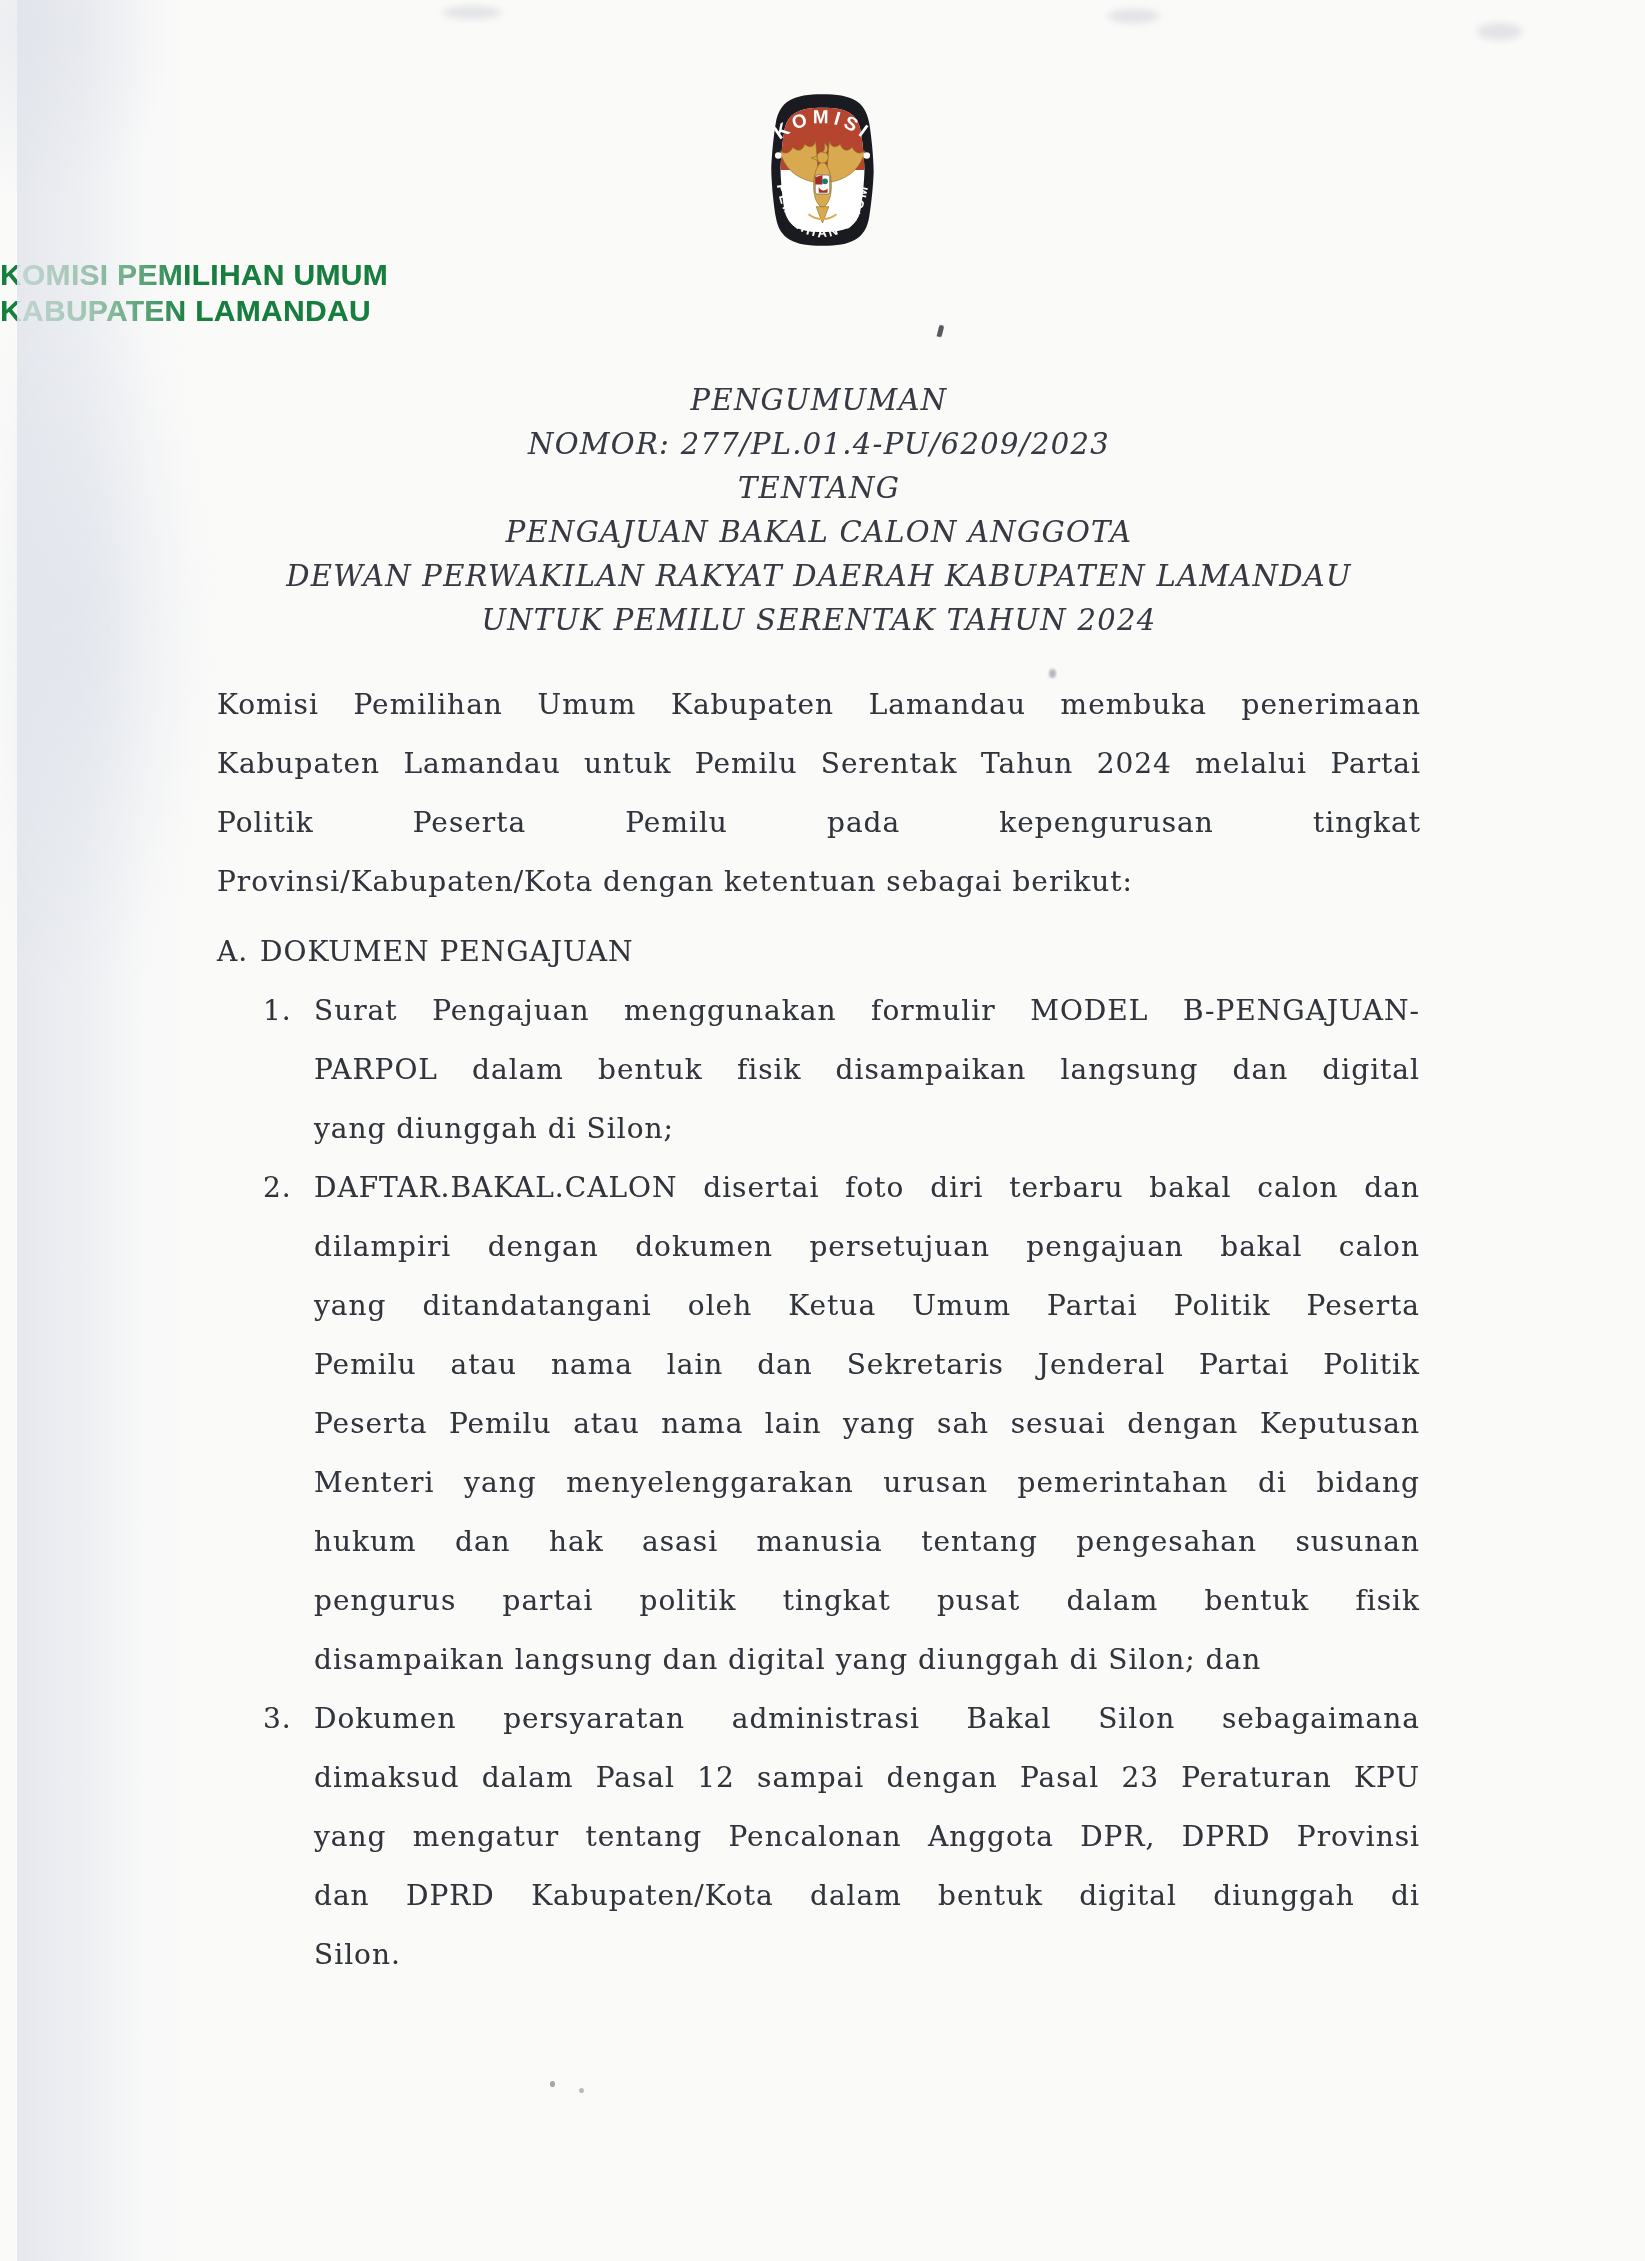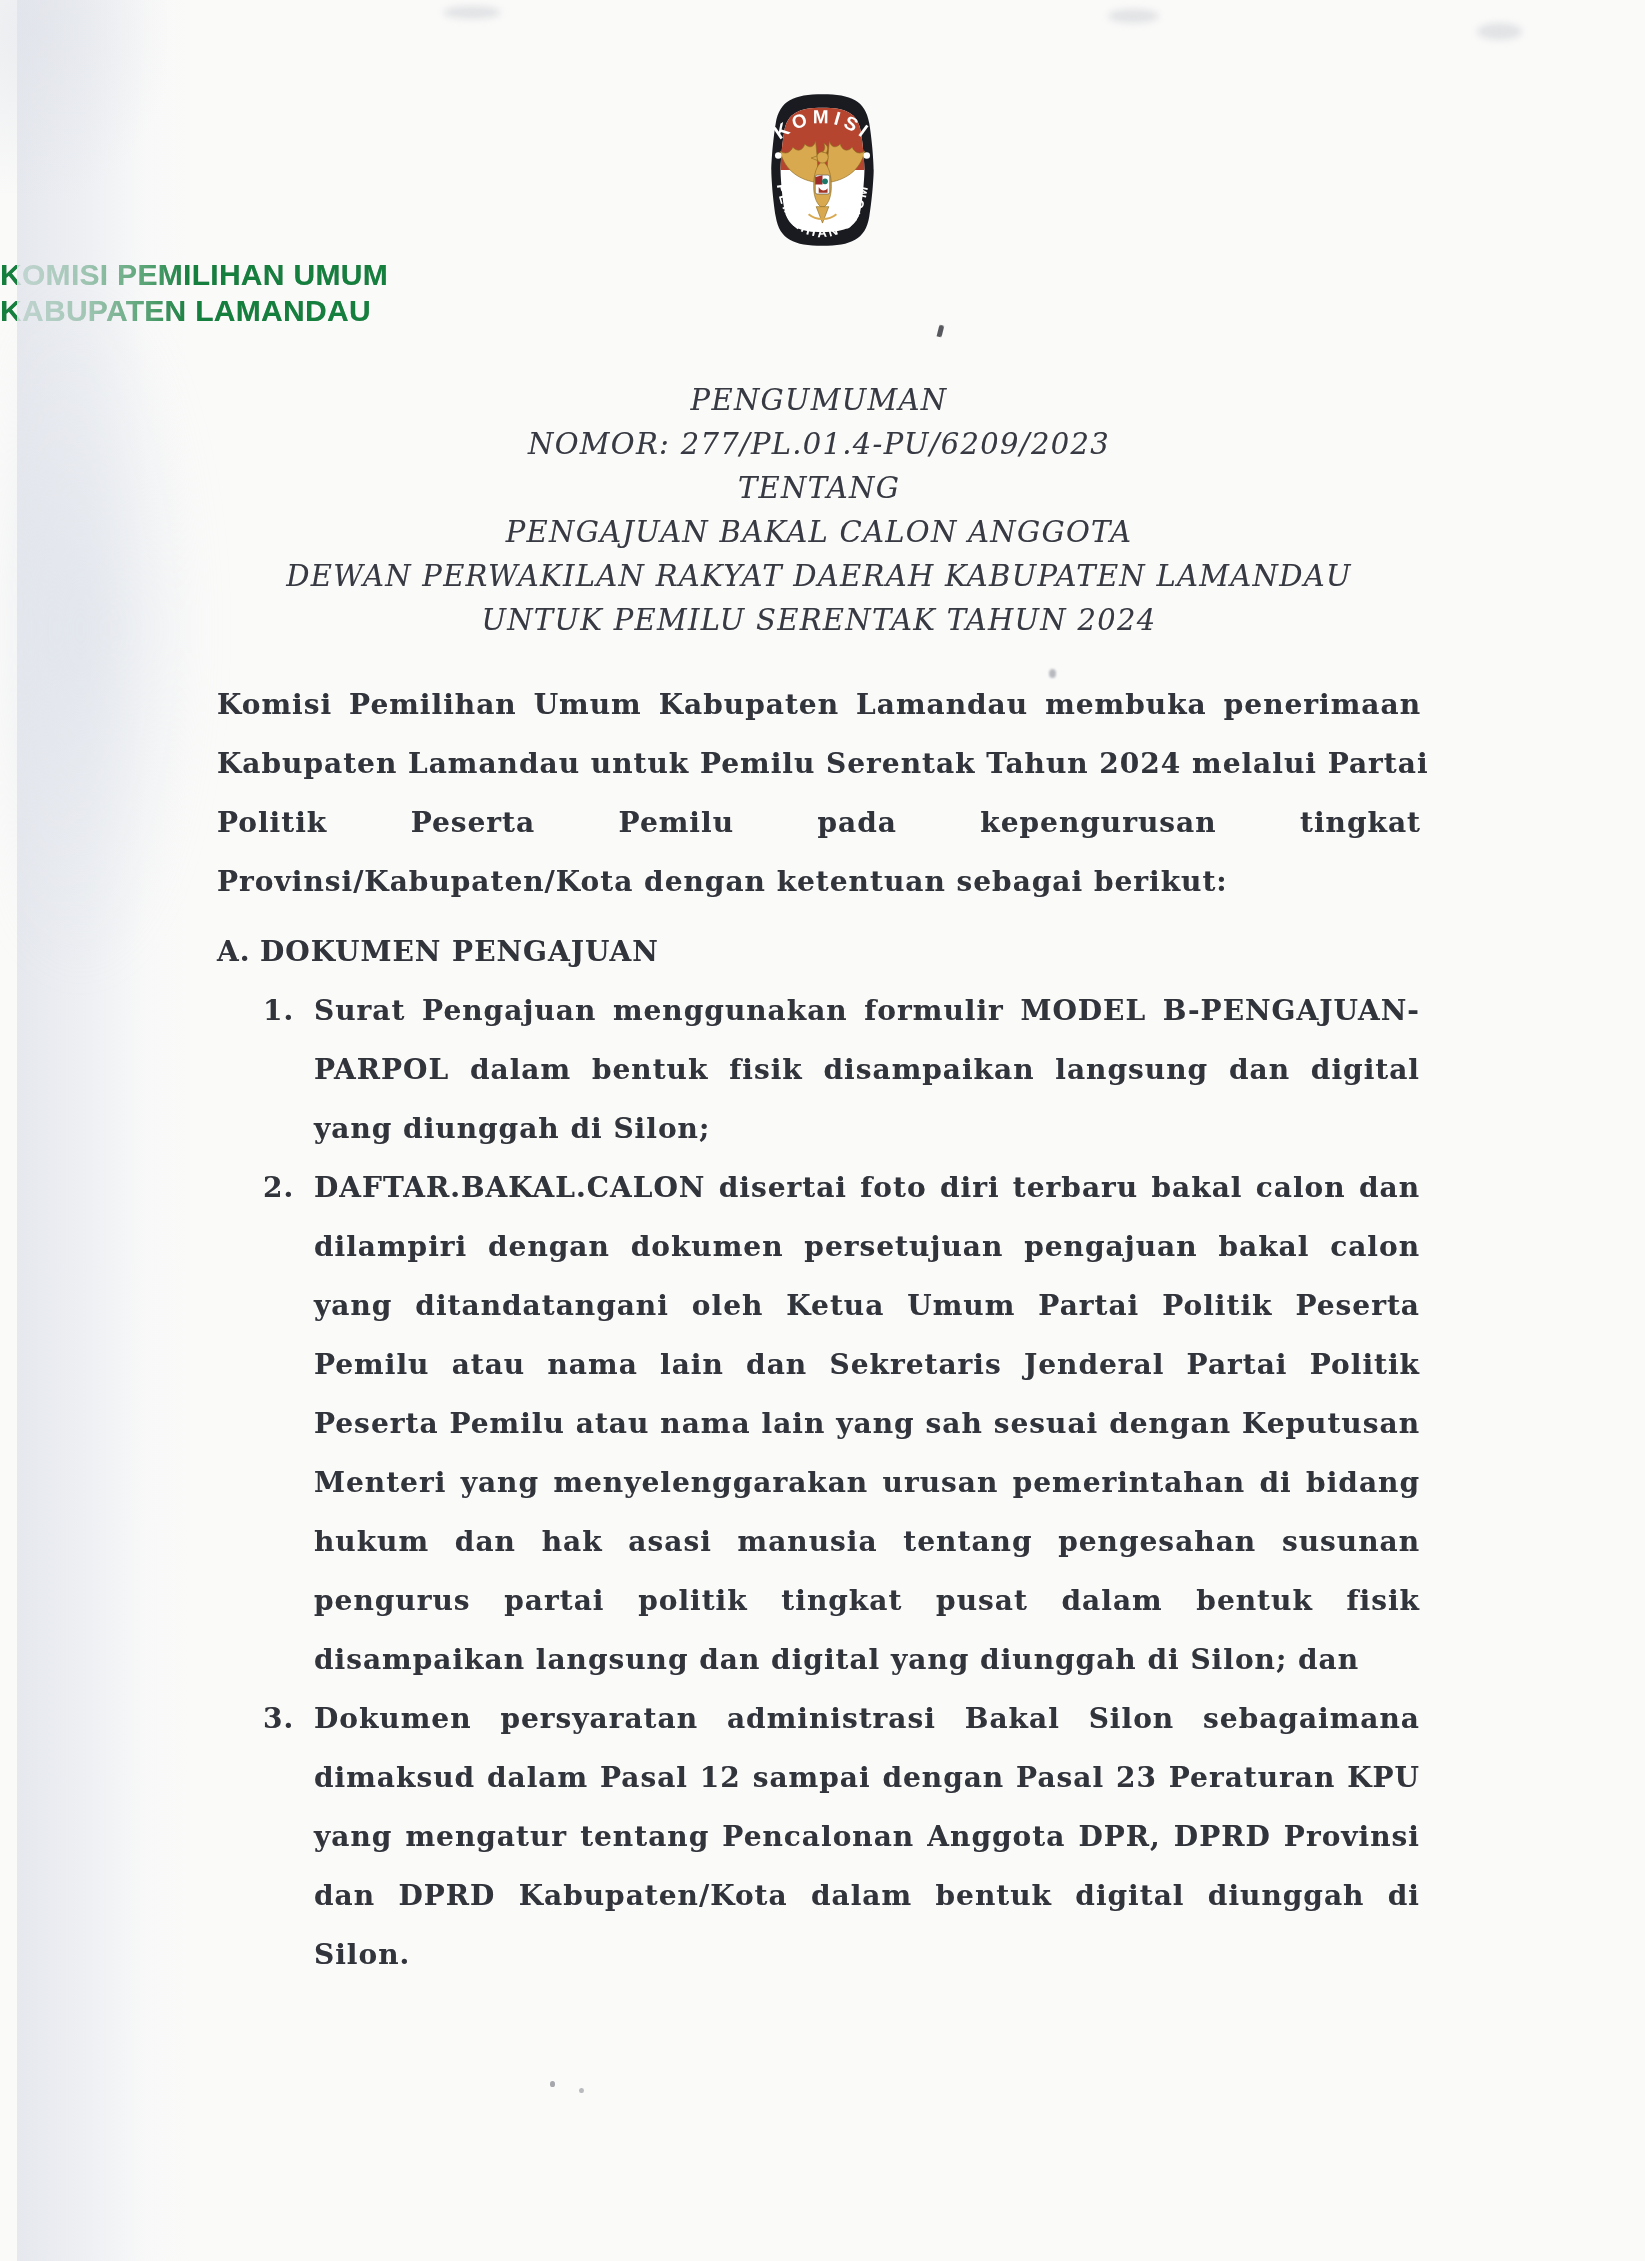--- a/index.html
+++ b/index.html
@@ -63,21 +63,20 @@
     text-shadow:0 0 0.6px rgba(56,58,67,0.35);
     font-style:italic;
   }
 
   
   .content{
     margin-left:217px;width:1204px;
     font-size:28px;color:#32343c;
     letter-spacing:1px;
     text-shadow:0 0 0.6px rgba(50,52,60,0.3);
-    font-weight:bold;
   }
   .bline{
     height:59px;line-height:59px;
     text-align:justify;text-align-last:justify;
     white-space:nowrap;
   }
   .bline.endline{text-align-last:left;}
   .intro{margin-top:33px;}
   .sec{margin-top:11px;height:59px;line-height:59px;display:flex;}
   .sec-label{width:43px;flex:0 0 43px;}

